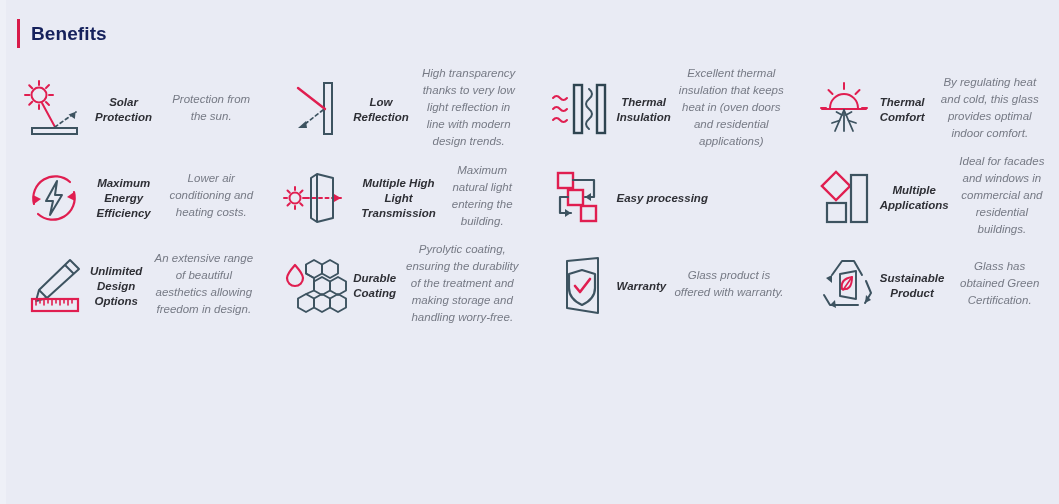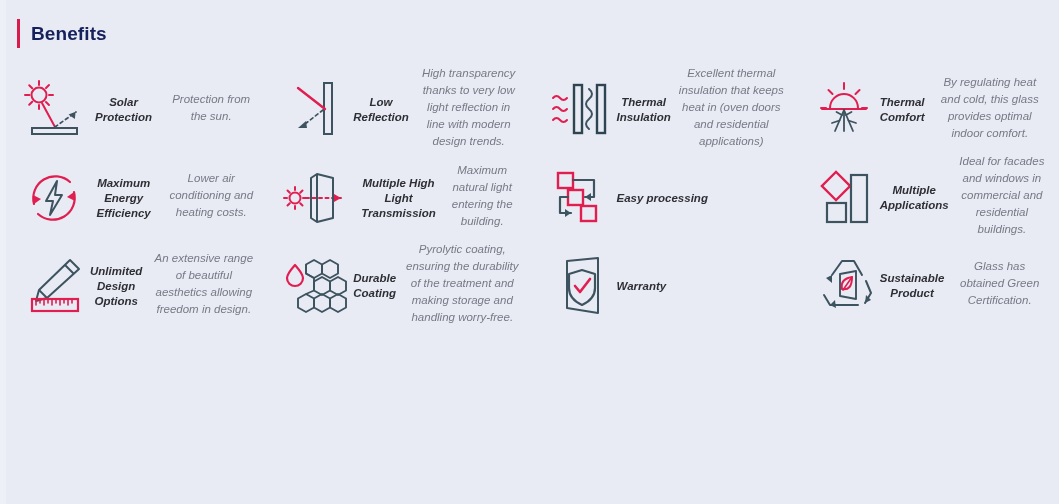--- a/index.html
+++ b/index.html
@@ -318,20 +318,21 @@
 
     <div class="cell row-2">
       <div class="icon-box">
         <svg width="72" height="62" viewBox="0 0 72 62">
           <path d="M22 6 L53 3 L53 58 L22 53 Z" fill="none" stroke="#3d5360" stroke-width="2" stroke-linejoin="round"></path>
           <path d="M37 15 L50 19 L50 33 Q50 44 37 50 Q24 44 24 33 L24 19 Z" fill="none" stroke="#3d5360" stroke-width="2.2" stroke-linejoin="round"></path>
           <path d="M30 31 L35 37 L45 24" fill="none" stroke="#e01e50" stroke-width="2.6" stroke-linecap="round" stroke-linejoin="round"></path>
         </svg>
       </div>
       <div class="card-title">Warranty</div>
+      <div class="card-desc">Glass product is offered with warranty.</div>
     </div>
 
     <div class="cell row-2">
       <div class="icon-box">
         <svg width="72" height="62" viewBox="0 0 72 62">
           <g fill="none" stroke="#3d5360" stroke-width="2" stroke-linecap="round" stroke-linejoin="round">
             <path d="M24 20 L34 6 L46 6 L54 20"></path>
             <path d="M58 26 L63 38 L57 48"></path>
             <path d="M50 50 L22 50 L16 40"></path>
           </g>

